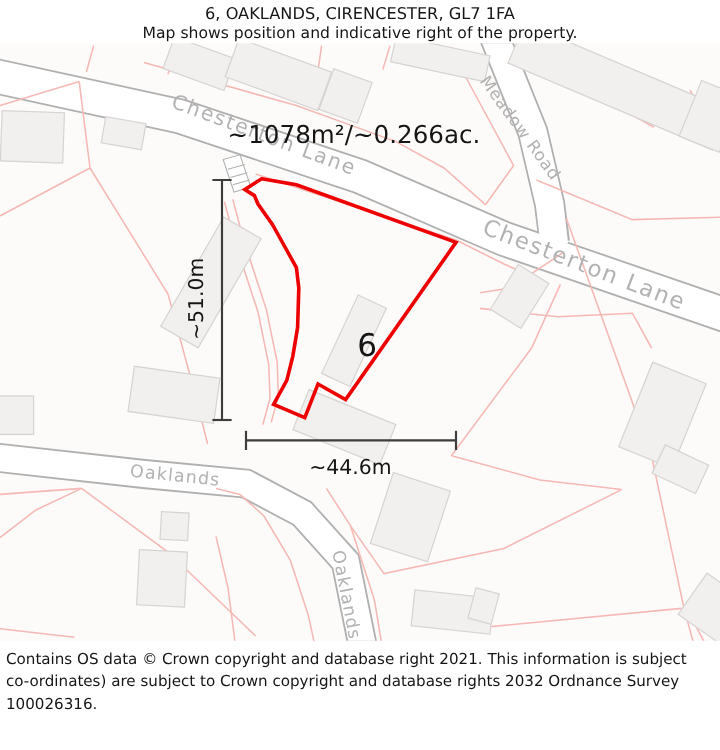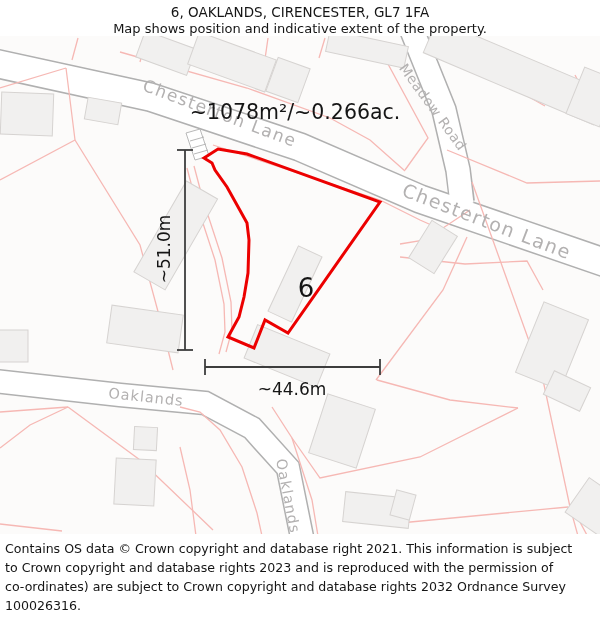--- a/index.html
+++ b/index.html
@@ -26,21 +26,21 @@
   .measure{stroke:var(--measure-line,#3d3d3d);stroke-width:1.8;}
   .roadlabel{fill:var(--label-gray,#b3b1b1);font-family:"DejaVu Sans","Liberation Sans",sans-serif;}
   .blk{fill:var(--text-black,#151515);font-family:"DejaVu Sans","Liberation Sans",sans-serif;}
 </style>
 </head>
 <body>
 
 <div id="stage">
 
   <div id="title" class="hdr">6, OAKLANDS, CIRENCESTER, GL7 1FA</div>
-  <div id="subtitle" class="hdr">Map shows position and indicative extent of the property.</div>
+  <div id="subtitle" class="hdr">Map shows position and indicative right of the property.</div>
 
   <svg id="map" viewBox="0 36 600 498" width="600" height="498" xmlns="http://www.w3.org/2000/svg">
 
     <rect class="mapbg" x="0" y="36" width="600" height="498"></rect>
 
     <g>
       <path class="road-casing" stroke-width="30" d="M -6,63 L 150,97 L 300,147 L 420,199 L 606,263"></path>
       <path class="road-casing" stroke-width="26" d="M 411,28 L 444,110 L 458,170 L 462,202"></path>
       <path class="road-casing" stroke-width="25" d="M -6,381 L 120,395 L 205,403 L 252,428 L 288,468 L 303,542"></path>
       <path class="road-fill" stroke-width="27" d="M -6,63 L 150,97 L 300,147 L 420,199 L 606,263"></path>
@@ -143,18 +143,17 @@
       <line class="measure" x1="205" y1="359" x2="205" y2="375"></line>
       <line class="measure" x1="380" y1="359" x2="380" y2="375"></line>
     </g>
     <text class="blk" font-size="17" text-anchor="middle" x="292" y="395">~44.6m</text>
 
     <text class="blk" font-size="20.5" text-anchor="middle" x="295" y="119">~1078m²/~0.266ac.</text>
   </svg>
 
   <div id="footer">
     <div class="fline">Contains OS data © Crown copyright and database right 2021. This information is subject</div>
-    <div class="fline">to Crown copyright and database rights 2023 and is reproduced with the permission of</div>
     <div class="fline">co-ordinates) are subject to Crown copyright and database rights 2032 Ordnance Survey</div>
     <div class="fline">100026316.</div>
   </div>
 
 </div>
 
 </body></html>

